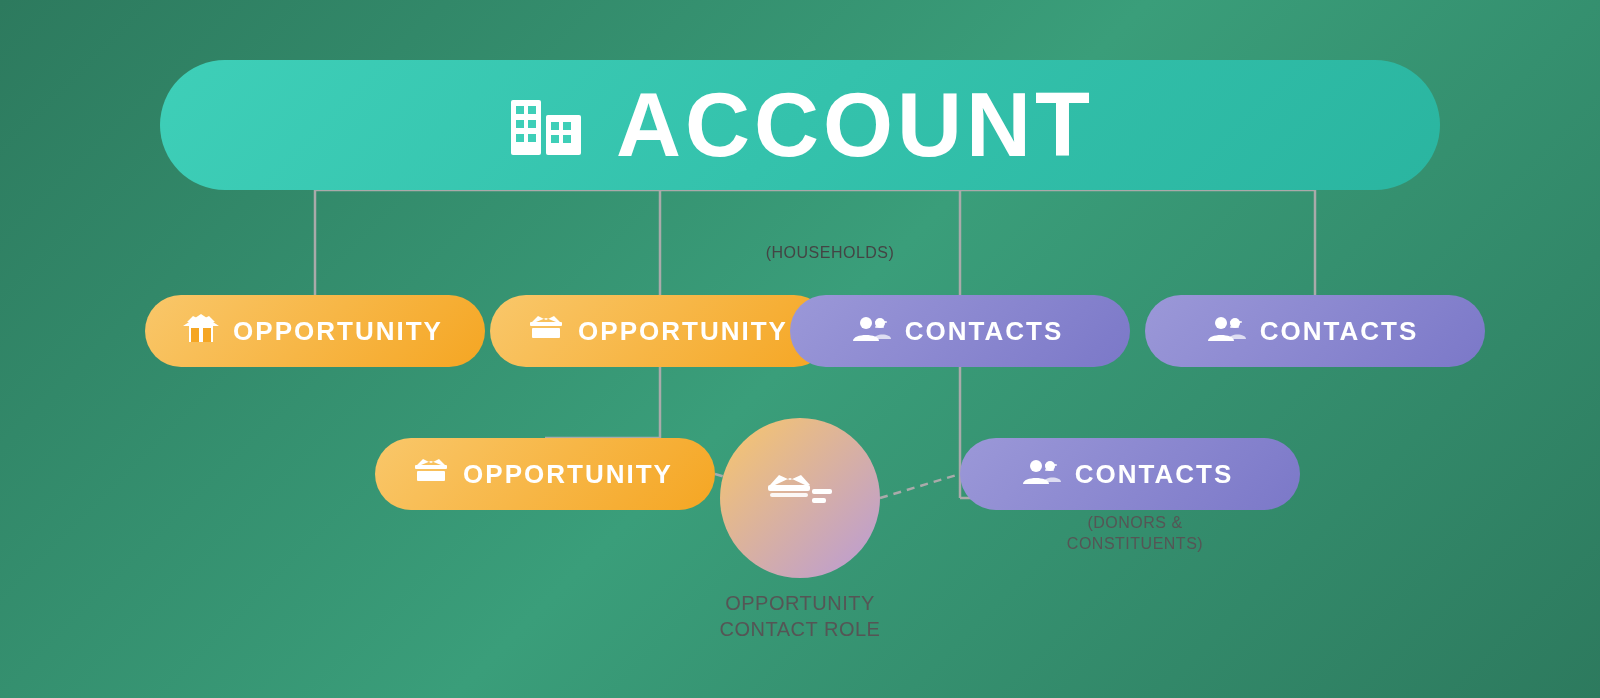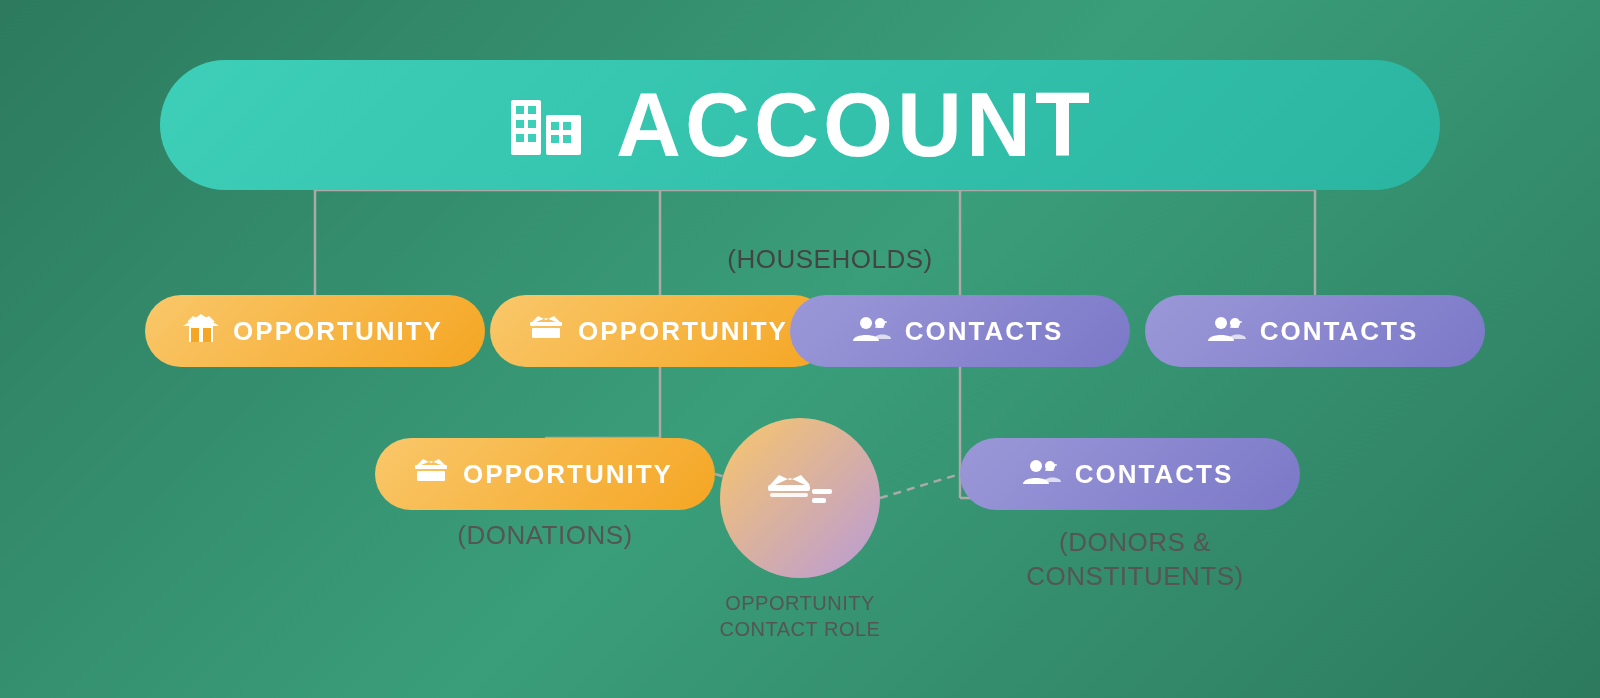--- a/index.html
+++ b/index.html
@@ -147,21 +147,21 @@
     .contacts3 {
       left: 960px;
       top: 438px;
       width: 340px;
     }
 
     
     .sub-label {
       position: absolute;
       color: #555;
-      font-size: 26px;
+      font-size: 16px;
       font-weight: 400;
       text-align: center;
       letter-spacing: 0.5px;
     }
 
     .households-label {
       top: 244px;
       left: 700px;
       width: 260px;
       color: #444;
@@ -305,21 +305,20 @@
     <div class="pill-icon">
       <svg width="36" height="28" viewBox="0 0 36 28" fill="white">
         <polygon points="4,8 10,2 18,6 26,2 32,8 28,8 18,4 8,8" fill="white"></polygon>
         <rect x="2" y="8" width="32" height="4" rx="1"></rect>
         <rect x="4" y="14" width="28" height="10" rx="1"></rect>
       </svg>
     </div>
     <div class="pill-label">OPPORTUNITY</div>
   </div>
 
-  <div class="sub-label donations-label">(DONATIONS)</div>
 
   <div class="ocr-circle">
     <div>
       <svg width="70" height="50" viewBox="0 0 70 50" fill="white">
         <polygon points="5,14 14,4 25,9 36,4 45,14 40,14 25,7 10,14" fill="white"></polygon>
         <rect x="3" y="14" width="42" height="6" rx="2"></rect>
         <rect x="5" y="22" width="38" height="4" rx="2" opacity="0.9"></rect>
         <rect x="47" y="18" width="20" height="5" rx="2"></rect>
         <rect x="47" y="27" width="14" height="5" rx="2"></rect>
       </svg>

